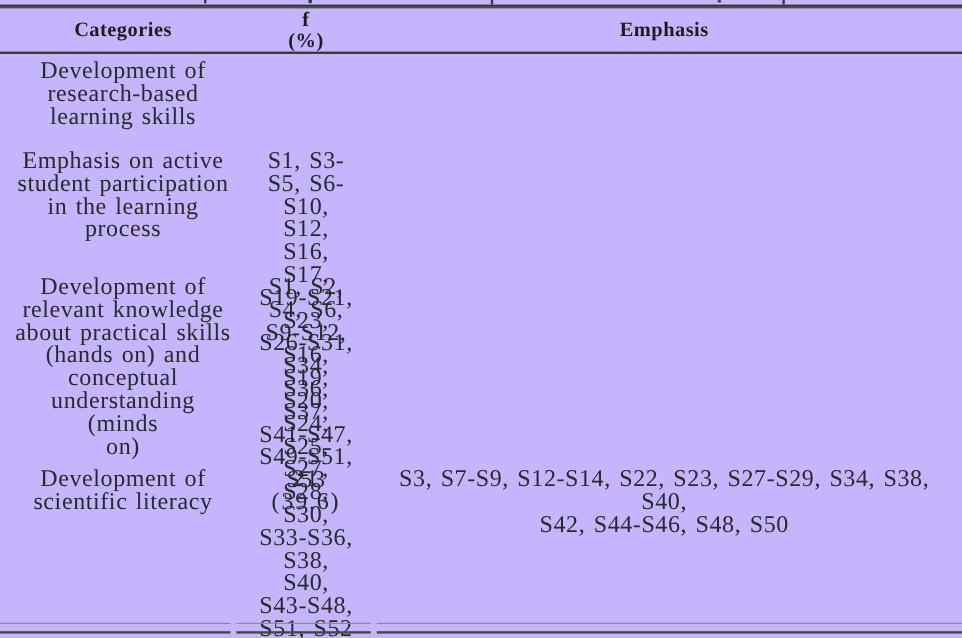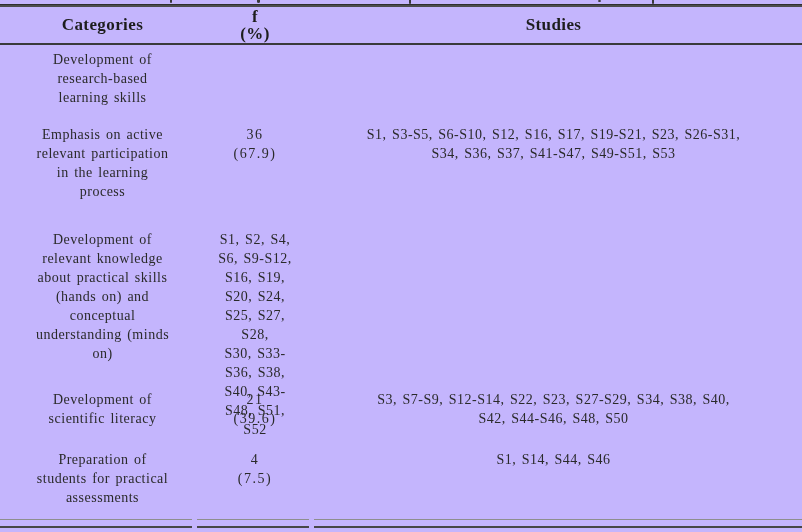--- a/index.html
+++ b/index.html
@@ -36,21 +36,21 @@
   .tbody{position:absolute;top:48px;left:0;right:0;}
   .row{box-sizing:border-box;padding-top:2px;}
   .row.r1{height:75px;}
   .row.r2{height:105px;}
   .row.r3{height:160px;}
   .row.r4{height:60px;}
   .row.r5{height:62px;}
 
   .cell{
     text-align:center;
-    font-size:14px;line-height:19px;
+    font-size:20px;line-height:19px;
     white-space:pre-line;
     letter-spacing:0.5px;
     word-spacing:1.5px;
     padding:0 10px;
   }
   .cell.freq{letter-spacing:1.5px;}
 
   
   .bseg{position:absolute;background:#8e8e8e;height:1px;top:519px;}
   .bseg2{position:absolute;background:#474747;height:2px;top:526px;}
@@ -68,40 +68,38 @@
   <span class="frag f2"></span>
   <span class="frag f3"></span>
   <span class="frag f4"></span>
 
   <div class="rule rule-top"></div>
 
   <div class="header grid">
     <div class="h-cell">Categories</div>
     <div class="h-cell pre">f
 (%)</div>
-    <div class="h-cell">Studies</div>
+    <div class="h-cell">Emphasis</div>
   </div>
 
   <div class="rule rule-header"></div>
 
   <div class="tbody">
 
     <div class="row r1 grid">
       <div class="cell cat">Development of
 research-based
 learning skills</div>
     </div>
 
     <div class="row r2 grid">
       <div class="cell cat">Emphasis on active
-relevant participation
+student participation
 in the learning
 process</div>
-      <div class="cell freq">36
-(67.9)</div>
       <div class="cell studies">S1, S3-S5, S6-S10, S12, S16, S17, S19-S21, S23, S26-S31,
 S34, S36, S37, S41-S47, S49-S51, S53</div>
     </div>
 
     <div class="row r3 grid">
       <div class="cell cat">Development of
 relevant knowledge
 about practical skills
 (hands on) and
 conceptual
@@ -113,28 +111,20 @@
 
     <div class="row r4 grid">
       <div class="cell cat">Development of
 scientific literacy</div>
       <div class="cell freq">21
 (39.6)</div>
       <div class="cell studies">S3, S7-S9, S12-S14, S22, S23, S27-S29, S34, S38, S40,
 S42, S44-S46, S48, S50</div>
     </div>
 
-    <div class="row r5 grid">
-      <div class="cell cat">Preparation of
-students for practical
-assessments</div>
-      <div class="cell freq">4
-(7.5)</div>
-      <div class="cell studies">S1, S14, S44, S46</div>
-    </div>
 
   </div>
 
   <div class="bseg seg-a"></div>
   <div class="bseg seg-b"></div>
   <div class="bseg seg-c"></div>
   <div class="bseg2 seg-a"></div>
   <div class="bseg2 seg-b"></div>
   <div class="bseg2 seg-c"></div>
 

